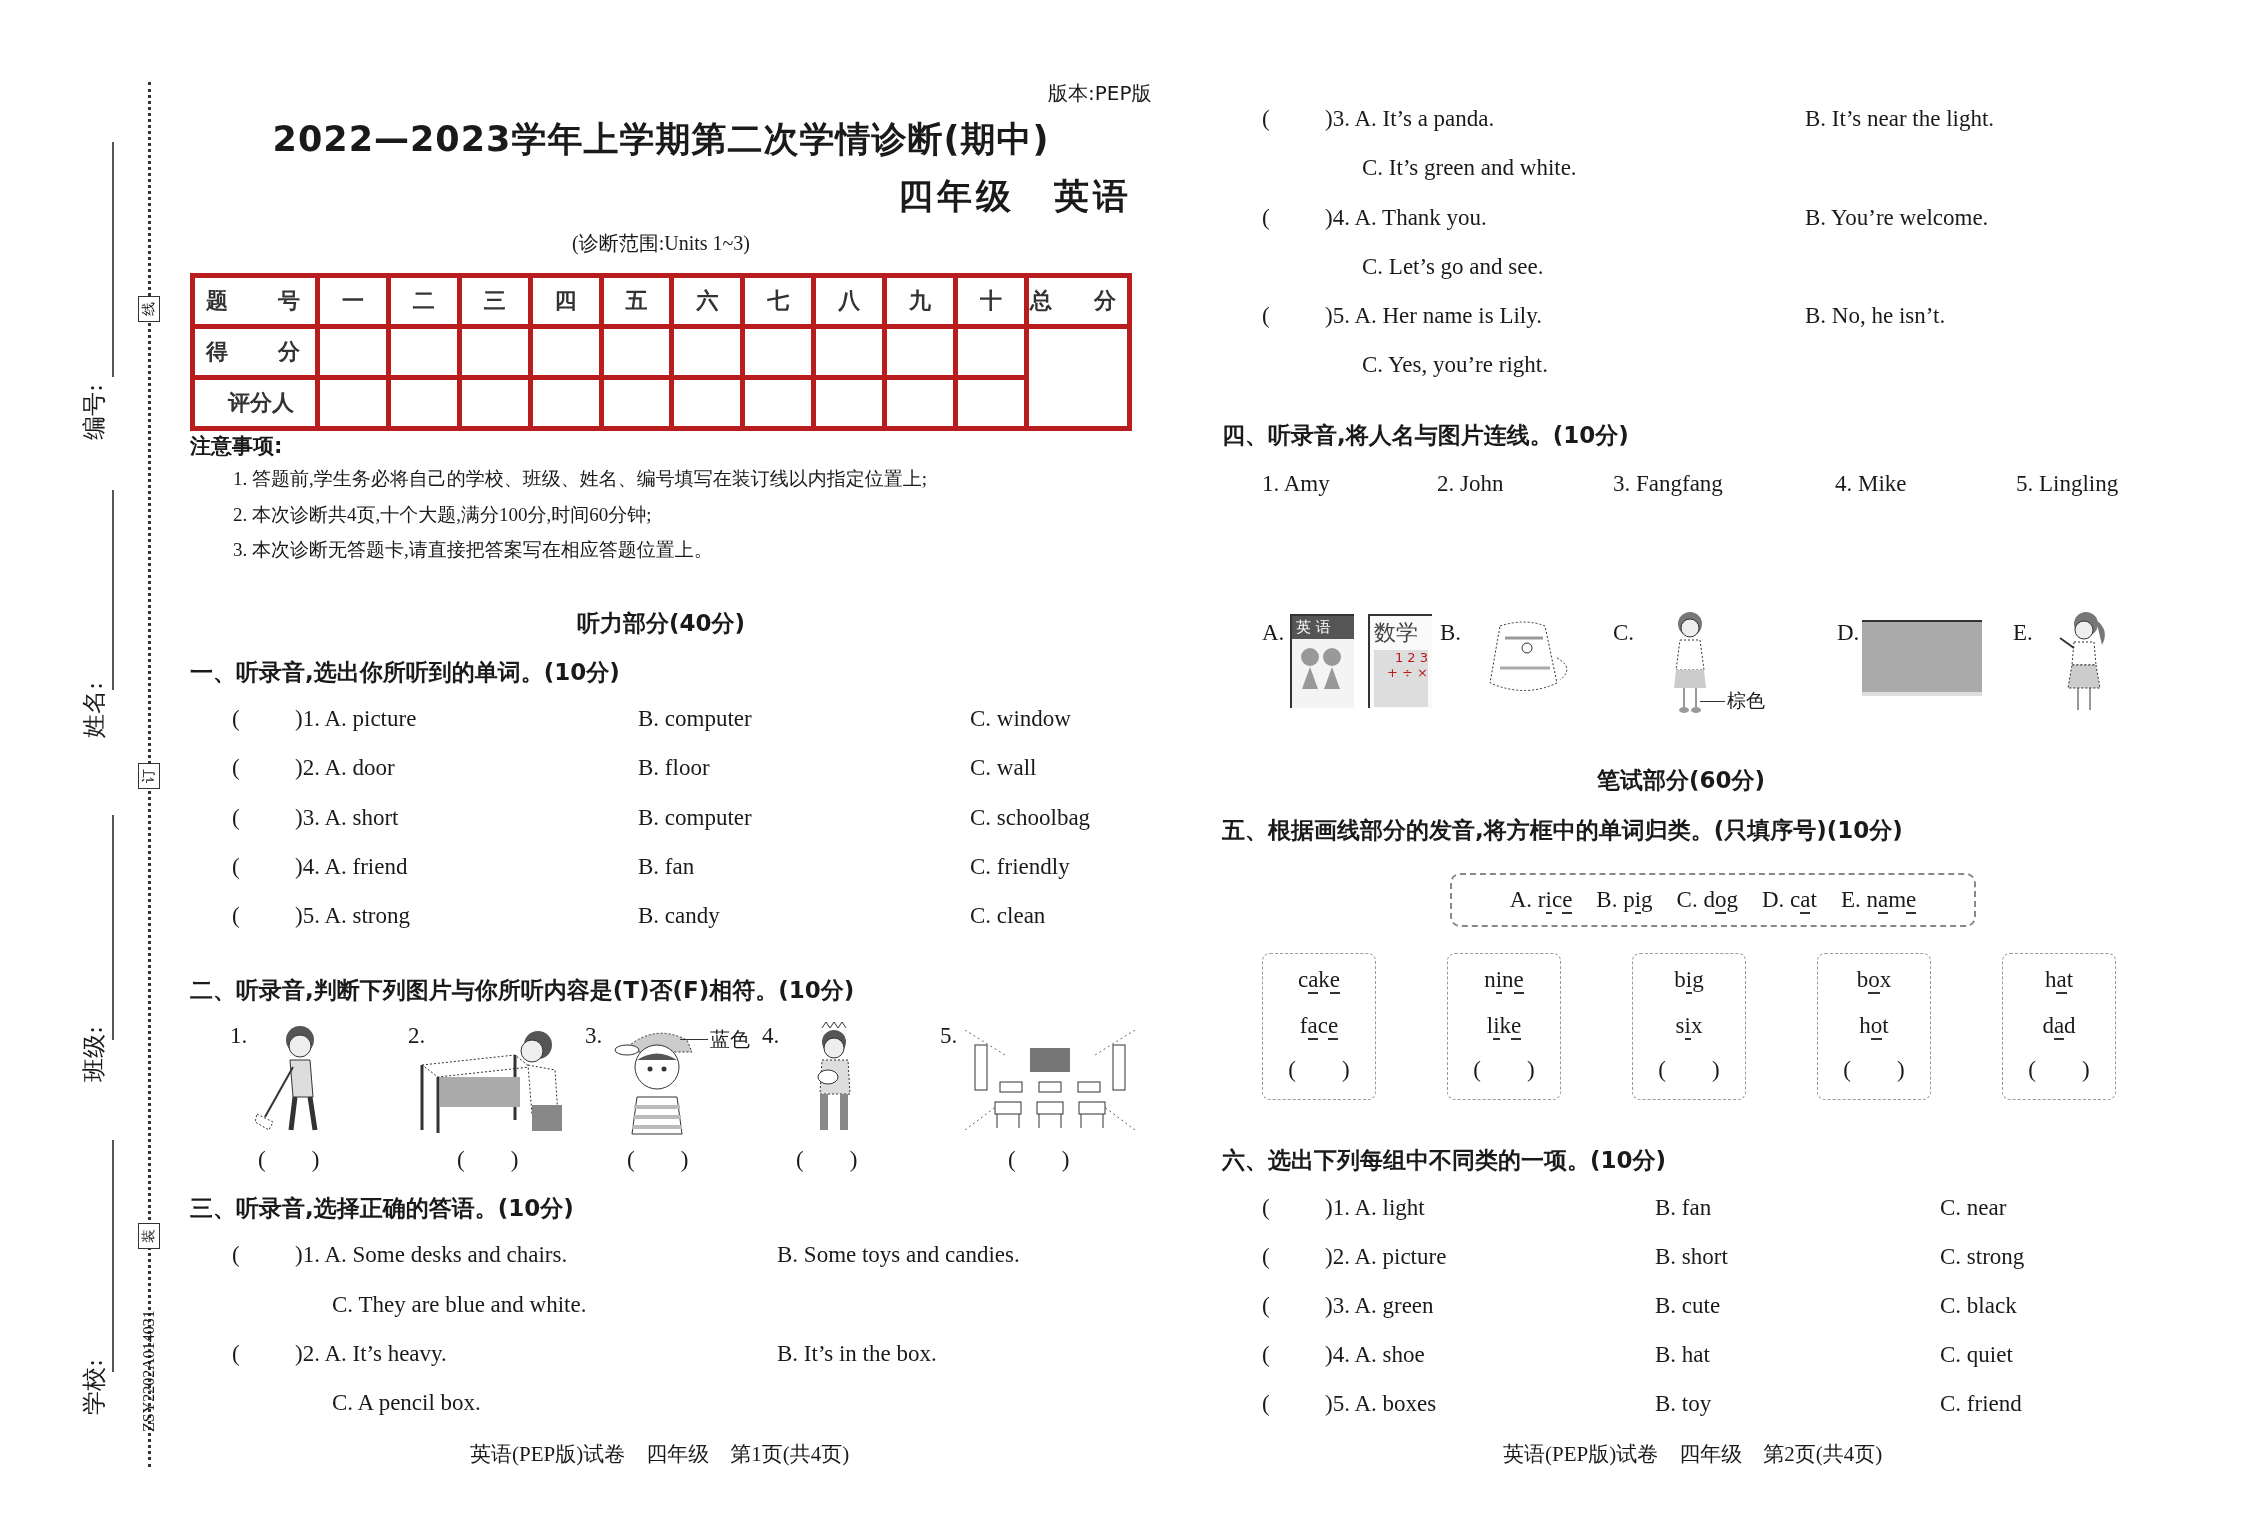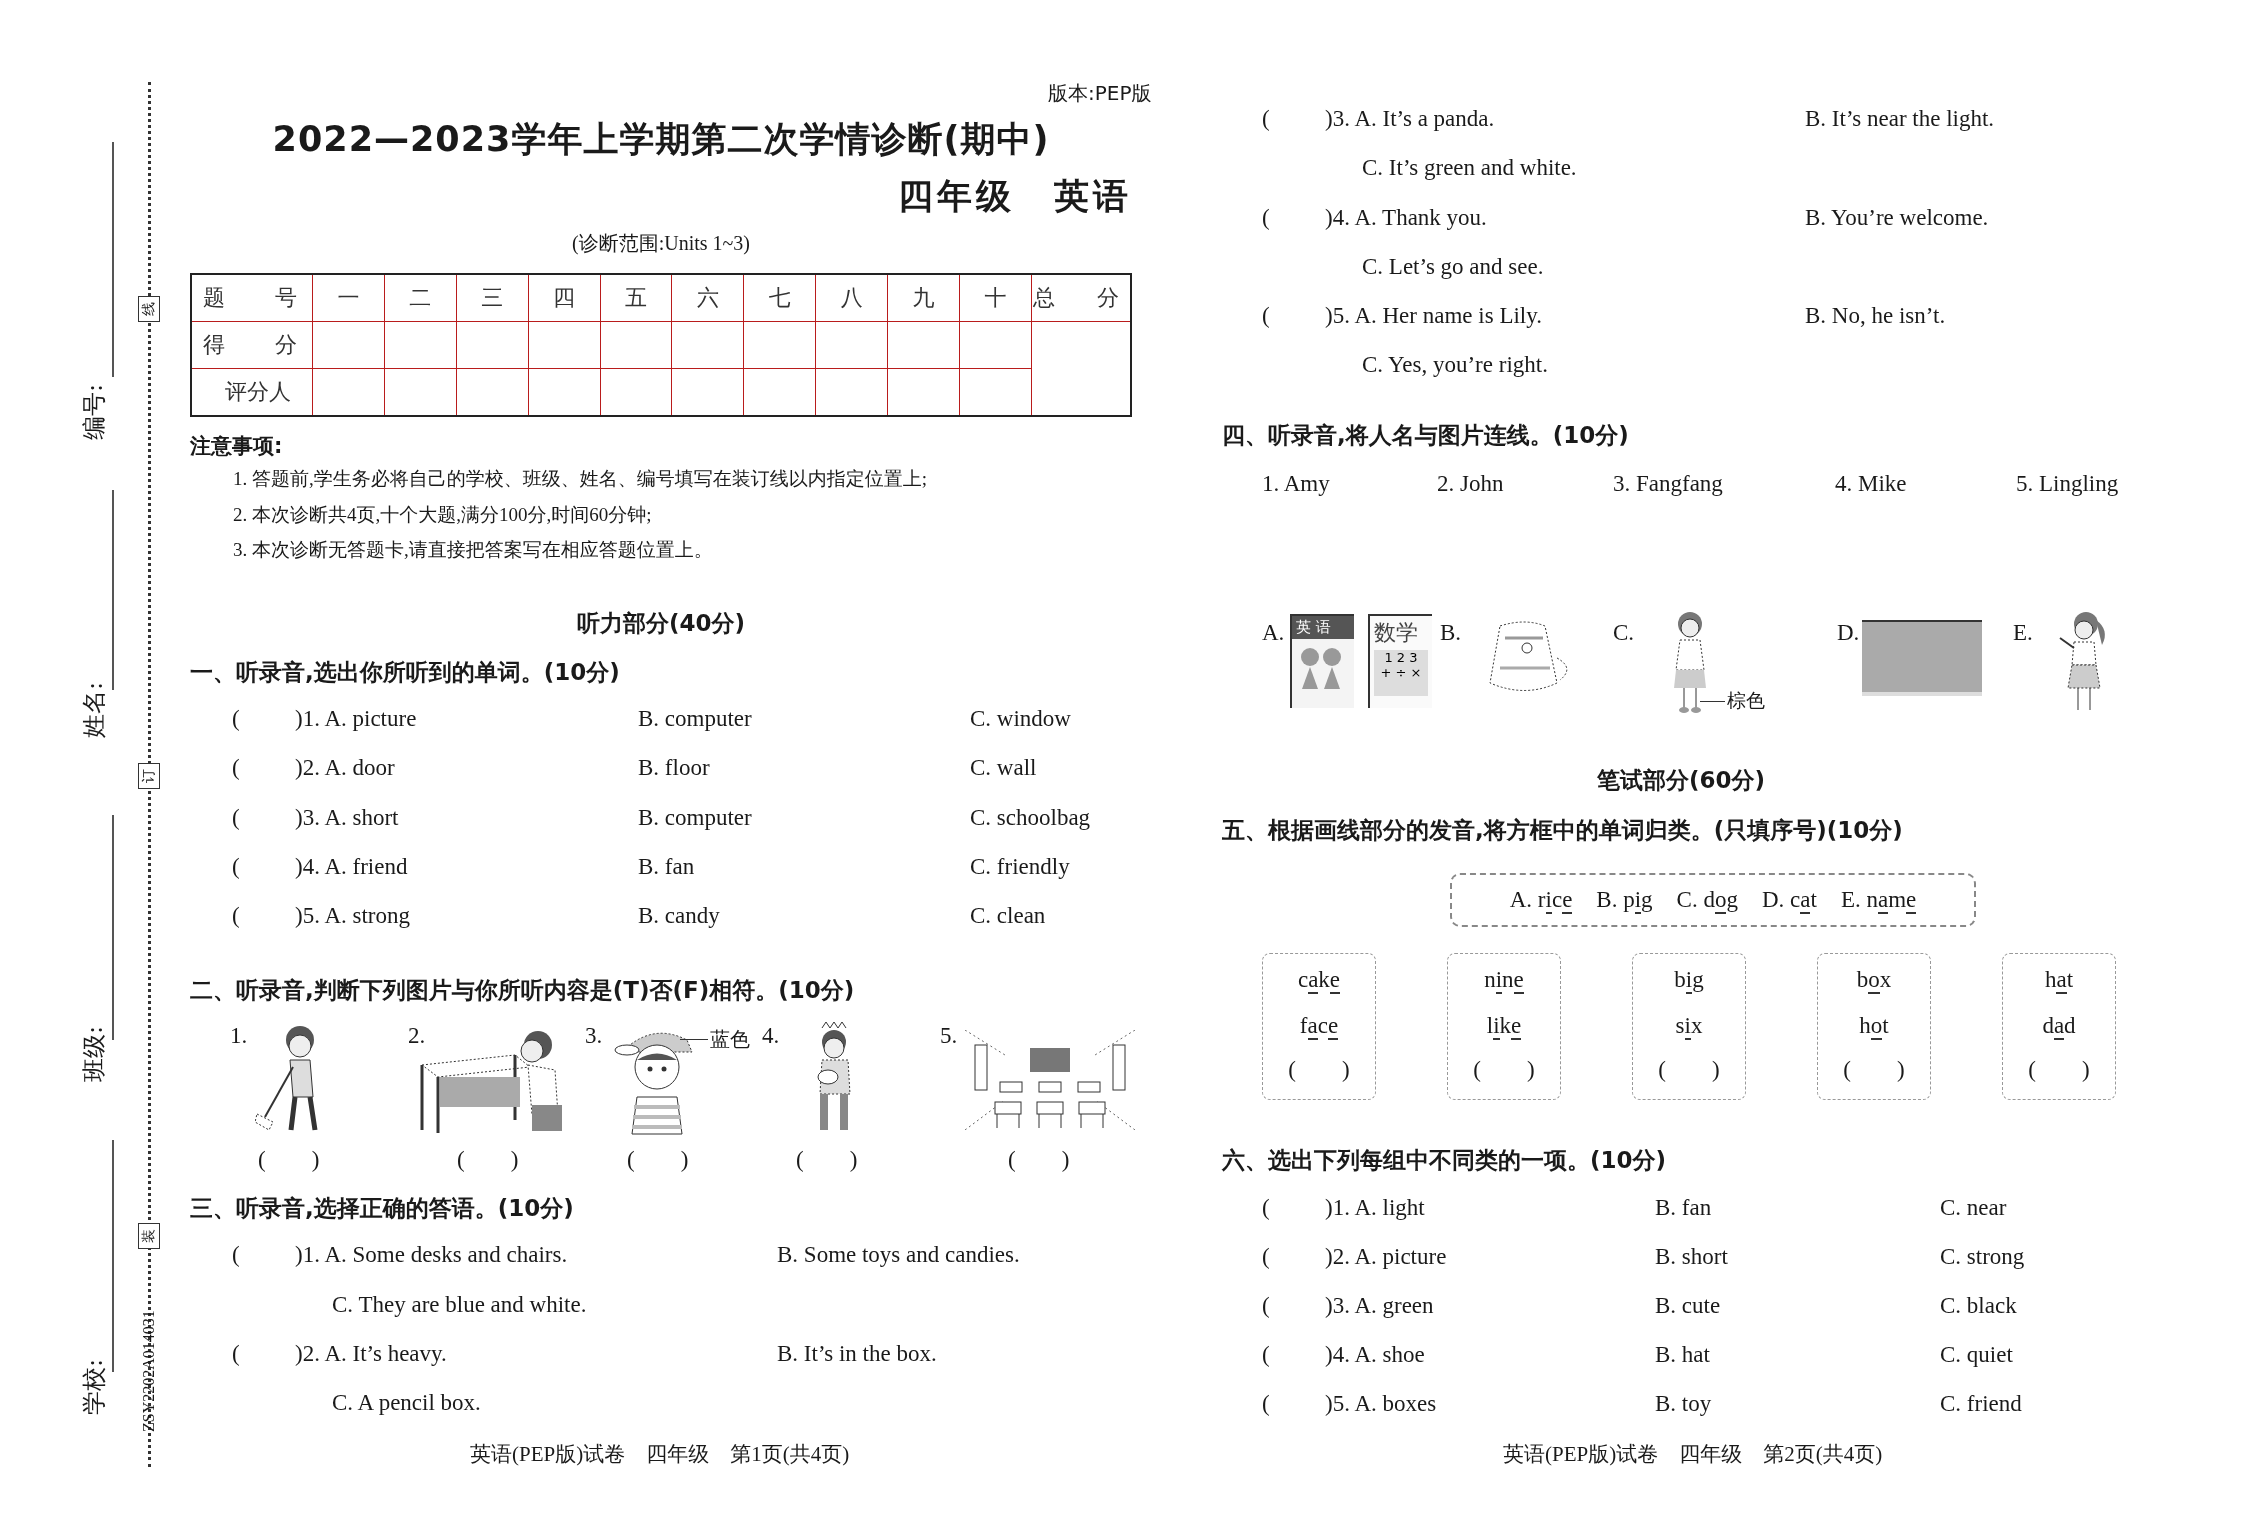--- a/index.html
+++ b/index.html
@@ -20,21 +20,21 @@
            font-size:16px; white-space:nowrap; }
 
   
   .version { left:1048px; top:80px; font-size:20px; }
   .title { left:190px; width:942px; top:116px; text-align:center; font-size:35px; font-weight:bold; letter-spacing:1px;}
   .subtitle { left:190px; width:942px; top:173px; text-align:right; font-size:35px; font-weight:bold; letter-spacing:4px; }
   .scope { left:190px; width:942px; top:230px; text-align:center; font-size:20px; }
 
   
   table.score { position:absolute; left:190px; top:273px; width:942px; border-collapse:collapse; }
-  table.score td { border:1px solid #b91c1c; height:46px; text-align:center; font-size:22px; color:#333; padding:0; }
+  table.score td { border:5px solid #b91c1c; height:46px; text-align:center; font-size:22px; color:#333; padding:0;font-weight:bold; }
   table.score { border:2px solid #222; }
   table.score td.rowhead { width:108px; letter-spacing:14px; padding-left:10px; }
   table.score td.rowhead.tight { letter-spacing:0; padding-left:12px; }
 
   .notes-title { left:190px; top:432px; font-size:21px; font-weight:bold; }
   .note { left:233px; font-size:19px; }
 
   .part-title { font-size:23px; font-weight:bold; text-align:center; }
   .sec-title { font-size:23px; font-weight:bold; }
   .opt { font-size:23px; white-space:nowrap; }
@@ -262,21 +262,21 @@
   <div style="background:#555; color:#fff; font-size:15px; padding:2px 4px; font-family:'DejaVu Sans',sans-serif">英 语</div>
   <svg width="60" height="60" viewBox="0 0 60 60">
     <circle cx="18" cy="18" r="9" fill="#999"></circle>
       <path d="M10 50 L18 28 L26 50 Z" fill="#999"></path>
     <circle cx="40" cy="18" r="9" fill="#999"></circle>
       <path d="M32 50 L40 28 L48 50 Z" fill="#999"></path>
   </svg>
 </div>
 <div class="abs" style="left:1368px; top:614px; width:62px; height:92px; border-left:2px solid #333; border-top:2px solid #333; background:#fafafa">
   <div style="font-size:22px; padding:2px 4px; color:#444; font-family:Liberation Mono, monospace">数学</div>
-  <div style="background:#ddd; margin:0 4px; height:46px; color:#000000; font-size:13px; text-align:center; font-family:'DejaVu Sans',sans-serif">
+  <div style="background:#ddd; margin:0 4px; height:57px; color:#b91c1c; font-size:13px; text-align:right; font-family:'DejaVu Sans',sans-serif">
     <div>1 2 3</div>
     <div>+ ÷ ×</div>
   </div>
 </div>
 
 <div class="abs opt" style="left:1440px; top:620px">B.</div>
 <svg class="pic" style="left:1475px; top:618px" width="100" height="80" viewBox="0 0 100 80">
   <path d="M25 8 Q50 0 70 8 L82 65 Q50 80 15 65 Z" fill="#fff" stroke="#333" stroke-dasharray="2,2"></path>
   <path d="M30 20 L68 20" stroke="#999" stroke-width="3"></path>
   <circle cx="52" cy="30" r="5" fill="none" stroke="#333"></circle>

